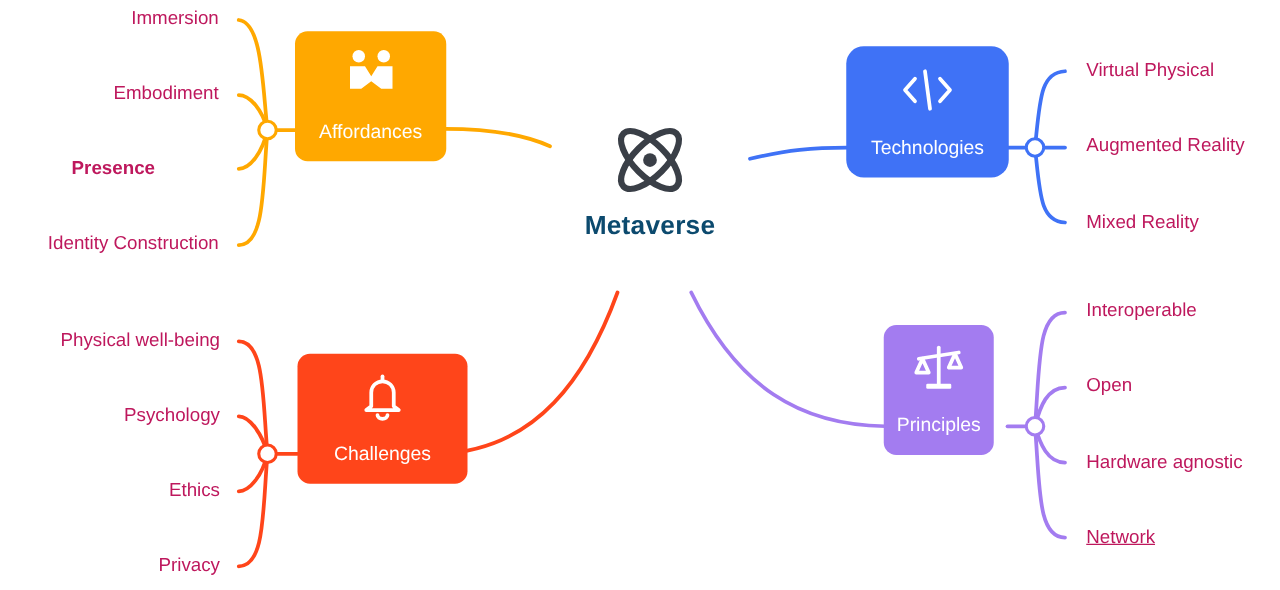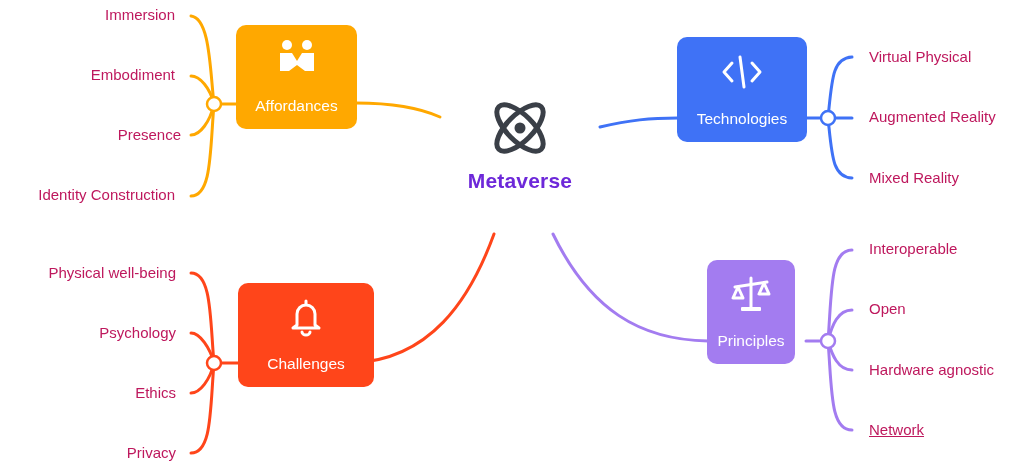--- a/index.html
+++ b/index.html
@@ -1,20 +1,20 @@
 <!DOCTYPE html>
 <html><head>
 <meta charset="utf-8">
 <style>
   html, body { margin:0; padding:0; background:#ffffff; }
   body { width:1024px; height:472px; position:relative; overflow:hidden;
          font-family:"Liberation Sans", "DejaVu Sans", sans-serif; }
   svg#links { position:absolute; left:0; top:0; width:1024px; height:472px; }
   .center { position:absolute; left:450px; top:95px; width:140px; text-align:center; }
-  .center-title { font-size:21px; font-weight:bold; color:#6d28d9; margin-top:8px; letter-spacing:0.2px; }
+  .center-title { font-size:21px; font-weight:bold; color:#0c4a6e; margin-top:8px; letter-spacing:0.2px; }
   .topic { position:absolute; border-radius:10px; color:#fff; text-align:center; }
   .topic .label { font-size:15.5px; position:absolute; left:0; right:0; bottom:14px; }
   .topic .icon { position:absolute; left:0; right:0; top:14px; display:flex; justify-content:center; }
   .leaf { position:absolute; font-size:15px; color:#be185d; white-space:nowrap; }
   .leaf.left { text-align:right; }
 </style>
 </head>
 <body>
 
 <svg id="links" viewBox="0 0 1024 472">
@@ -89,21 +89,21 @@
       <g fill="none" stroke="#fff" stroke-width="3" stroke-linejoin="round" stroke-linecap="round">
         <path d="M18 4 v3"></path>
         <path d="M9 28 V17 a9 9 0 0 1 18 0 V28 l4 3 H5 z"></path>
         <path d="M14 35 a4 3 0 0 0 8 0"></path>
       </g>
     </svg>
   </div>
   <div class="label">Challenges</div>
 </div>
 
-<div class="topic" style="left:677px;top:37px;width:130px;height:105px;background:#3F72F6;">
+<div class="topic" style="left:677px;top:37px;width:130px;height:105px;background:#3F72F6;border-radius:14px;">
   <div class="icon" style="top:16px;">
     <svg width="44" height="38" viewBox="0 0 44 38">
       <g fill="none" stroke="#fff" stroke-width="3" stroke-linecap="round" stroke-linejoin="round">
         <path d="M12 10 L4 19 L12 28"></path>
         <path d="M32 10 L40 19 L32 28"></path>
         <path d="M20 4 L24 34"></path>
       </g>
     </svg>
   </div>
   <div class="label">Technologies</div>
@@ -119,21 +119,21 @@
         <path d="M35 9 L30 20 h10 z"></path>
       </g>
       <rect x="12" y="33" width="20" height="4" rx="1" fill="#fff"></rect>
     </svg>
   </div>
   <div class="label">Principles</div>
 </div>
 
 <div class="leaf left" style="right:849px;top:6px;">Immersion</div>
 <div class="leaf left" style="right:849px;top:66px;">Embodiment</div>
-<div class="leaf left" style="right:843px;top:126px;">Presence</div>
+<div class="leaf left" style="right:900px;top:126px;font-weight:bold;">Presence</div>
 <div class="leaf left" style="right:849px;top:186px;">Identity Construction</div>
 
 <div class="leaf left" style="right:848px;top:264px;text-align:right;">Physical well-being</div>
 <div class="leaf left" style="right:848px;top:324px;">Psychology</div>
 <div class="leaf left" style="right:848px;top:384px;">Ethics</div>
 <div class="leaf left" style="right:848px;top:444px;">Privacy</div>
 
 <div class="leaf" style="left:869px;top:48px;">Virtual Physical</div>
 <div class="leaf" style="left:869px;top:108px;">Augmented Reality</div>
 <div class="leaf" style="left:869px;top:169px;">Mixed Reality</div>

